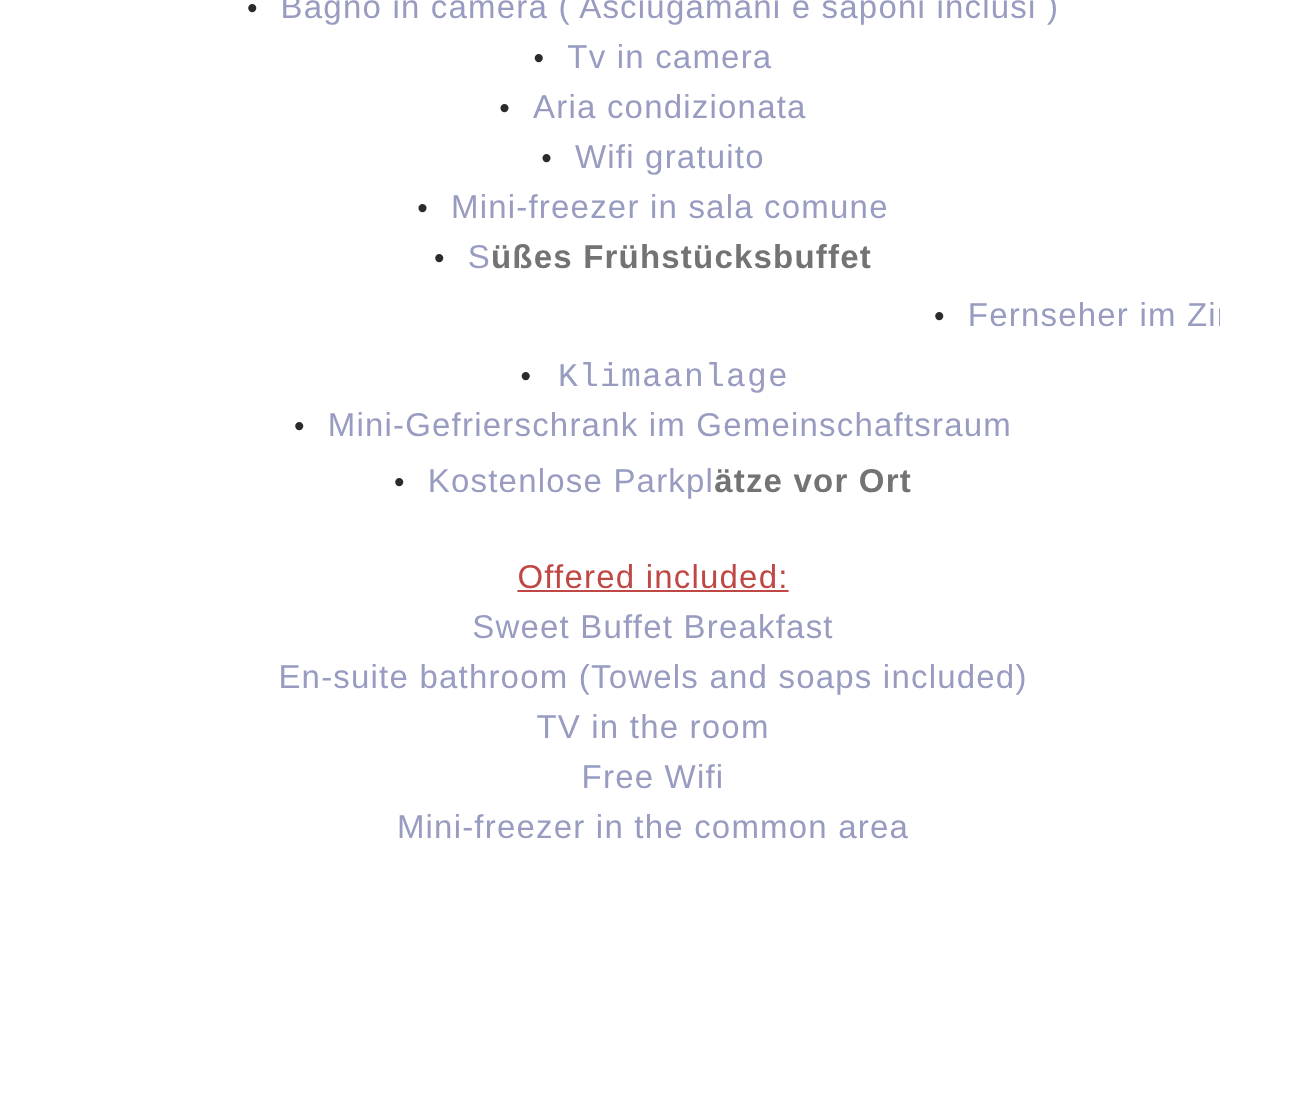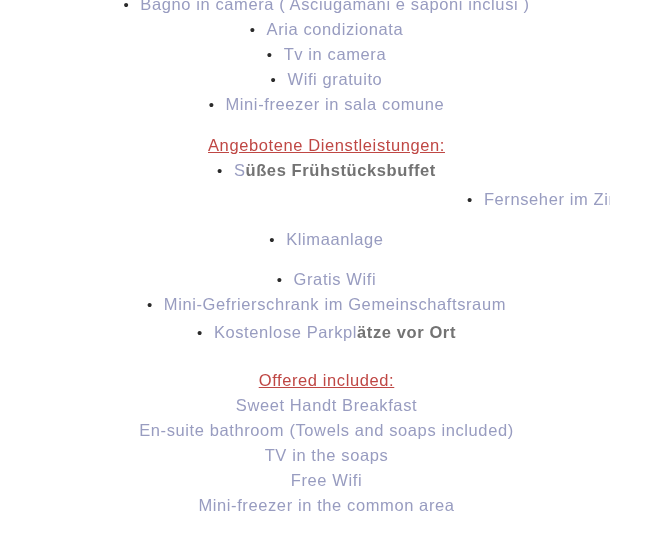--- a/index.html
+++ b/index.html
@@ -42,77 +42,73 @@
     line-height: 25px;
     font-size: 16.5px;
     letter-spacing: 0.6px;
     color: #bf4744;
     text-decoration: underline;
     white-space: nowrap;
   }
   .mt16 { margin-top: 16px; }
   .mt11 { margin-top: 11px; }
   .mt4  { margin-top: 4px; text-align: right; }
-  .mt1  { margin-top: 15px; }
+  .mt1  { margin-top: 5px; font-family: Liberation Mono, monospace; }
   .mt3  { margin-top: 3px; }
   .mt23 { margin-top: 23px; }
 </style>
 </head>
 <body>
 
 <div class="page">
   <div class="content">
 
     <div class="line">
       <span class="bullet">•</span><span>Bagno in camera ( Asciugamani e saponi inclusi )</span>
     </div>
     <div class="line">
-      <span class="bullet">•</span><span>Aria condizionata</span>
+      <span class="bullet">•</span><span>Tv in camera</span>
     </div>
     <div class="line">
-      <span class="bullet">•</span><span>Tv in camera</span>
+      <span class="bullet">•</span><span>Aria condizionata</span>
     </div>
     <div class="line">
       <span class="bullet">•</span><span>Wifi gratuito</span>
     </div>
     <div class="line">
       <span class="bullet">•</span><span>Mini-freezer in sala comune</span>
     </div>
 
-    <div class="heading mt16">Angebotene Dienstleistungen:</div>
 
     <div class="line">
       <span class="bullet">•</span><span><span>S</span><span class="boldpart">üßes Frühstücksbuffet</span></span>
     </div>
     <div class="line mt4">
       <span class="bullet">•</span><span><span>Fernseher im Zimmer</span><span class="boldpart"></span></span>
     </div>
     <div class="line mt1">
       <span class="bullet">•</span><span><span>Klimaanlage</span><span class="boldpart"></span></span>
-    </div>
-    <div class="line mt1">
-      <span class="bullet">•</span><span><span>Gratis Wifi</span><span class="boldpart"></span></span>
     </div>
     <div class="line">
       <span class="bullet">•</span><span><span>Mini-Gefrierschrank im Gemeinschaftsraum</span><span class="boldpart"></span></span>
     </div>
     <div class="line mt3">
       <span class="bullet">•</span><span><span>Kostenlose Parkpl</span><span class="boldpart">ätze vor Ort</span></span>
     </div>
 
     <div class="heading mt23">Offered included:</div>
 
     <div class="line">
-      <span>Sweet Handt Breakfast</span>
+      <span>Sweet Buffet Breakfast</span>
     </div>
     <div class="line">
       <span>En-suite bathroom (Towels and soaps included)</span>
     </div>
     <div class="line">
-      <span>TV in the soaps</span>
+      <span>TV in the room</span>
     </div>
     <div class="line">
       <span>Free Wifi</span>
     </div>
     <div class="line">
       <span>Mini-freezer in the common area</span>
     </div>
 
   </div>
 </div>

